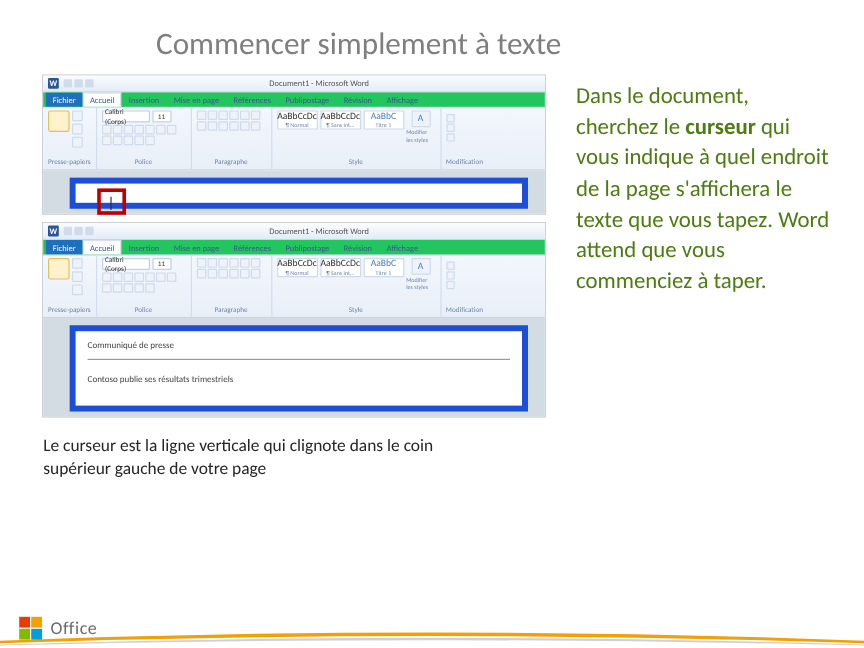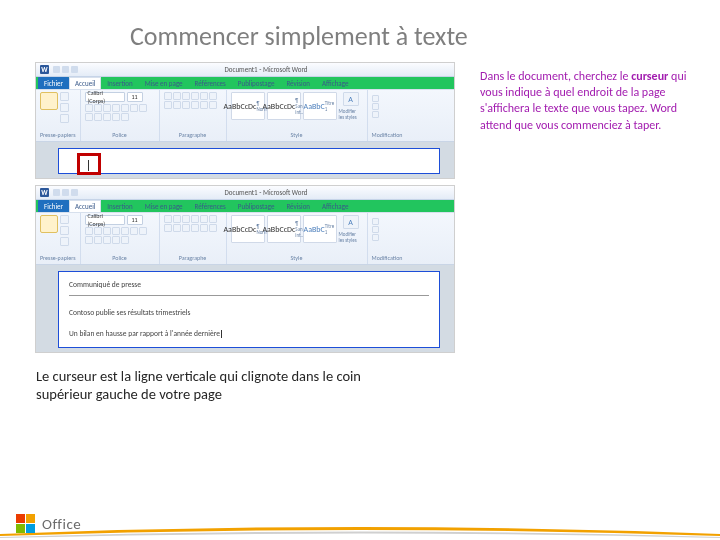--- a/index.html
+++ b/index.html
@@ -18,22 +18,22 @@
     padding: 20px 0 10px 130px;
   }
   .content-row {
     display: flex;
     padding: 0 15px 0 35px;
     gap: 25px;
   }
   .left-col { width: 420px; }
   .right-col {
     width: 215px;
-    font-size: 12px;
-    color: #a21caf;
+    font-size: 19px;
+    color: #4d7c0f;
     line-height: 1.35;
     padding-top: 6px;
   }
   .right-col p { margin-bottom: 8px; }
   .right-col b { font-weight: 700; }
 
   
   .word-shot {
     border: 1px solid #cfcfcf;
     margin-bottom: 6px;
@@ -107,40 +107,40 @@
   .smicons span { width:9px;height:9px;background:#eef3fa;border:1px solid #cfdaea;border-radius:1px; }
   .font-row { display:flex; gap:2px; align-items:center; }
   .font-box { width:40px;height:10px;background:#fff;border:1px solid #c3d0e2;border-radius:1px; font-size:6px; display:flex;align-items:center;padding:0 2px;color:#333; }
   .size-box { width:16px;height:10px;background:#fff;border:1px solid #c3d0e2;border-radius:1px; font-size:6px; display:flex;align-items:center;justify-content:center;color:#333; }
   .fmt-icons { display:flex; gap:1px; margin-top:2px; flex-wrap:wrap; width:70px; }
   .fmt-icons span { width:8px;height:8px;background:#eef3fa;border:1px solid #cfdaea;border-radius:1px; }
   .para-icons { display:flex; gap:1px; flex-wrap:wrap; width:58px; }
   .para-icons span { width:8px;height:8px;background:#eef3fa;border:1px solid #cfdaea;border-radius:1px; }
   .styles { display:flex; gap:2px; }
   .style-box {
-    width:34px;height:28px;background:#fff;border:1px solid #d0d9e8;border-radius:1px;
-    display:flex;flex-direction:row;align-items:center;justify-content:center;
+    width:34px;height:16px;background:#fff;border:1px solid #d0d9e8;border-radius:1px;
+    display:flex;flex-direction:column;align-items:center;justify-content:center;
     font-size:6px;
   }
   .style-box .prev { font-size:8px; color:#333; }
   .style-box .prev.blue { color:#4f81bd; }
   .style-box .desc { font-size:5px; color:#6d86a8; }
   .mod-box { width:24px;height:28px;display:flex;flex-direction:column;align-items:center;justify-content:center;gap:2px; }
   .mod-box .aa { width:16px;height:14px;background:#eef3fa;border:1px solid #cfdaea;border-radius:1px;font-size:8px;color:#4f81bd;display:flex;align-items:center;justify-content:center; }
   .find-box { display:flex;flex-direction:column;gap:1px;padding-top:3px; }
   .find-box span { display:flex;align-items:center;gap:2px;font-size:5.5px;color:#3a5a8a; }
   .find-box i { width:7px;height:7px;background:#eef3fa;border:1px solid #cfdaea;border-radius:1px;display:inline-block; }
 
   .doc-area {
     background: #d3dbe3;
     padding: 6px 14px 4px 22px;
   }
   .page {
     background:#fff;
-    border:1px solid #1d4ed8;
+    border:5px solid #1d4ed8;
     min-height: 26px;
     padding: 6px 10px;
     position: relative;
   }
   .shot1 .cursor-box {
     position:absolute;
     left: 18px; top: 4px;
     width: 24px; height: 22px;
     border: 3px solid #c00000;
     background: rgba(255,255,255,0);
@@ -430,21 +430,20 @@
           <div class="lbl">Modification</div>
         </div>
       </div>
       <div class="doc-area">
         <div class="page">
           <div class="tight">Communiqué de presse</div>
           <hr>
           <div style="height:4px"></div>
           <div class="tight">Contoso publie ses résultats trimestriels</div>
           <div style="height:8px"></div>
-          <div class="tight"><span>Un bilan en hausse par rapport à l'année dernière</span><span class="cursor-in"></span></div>
         </div>
       </div>
     </div>
 
   </div>
 
   <div class="right-col">
     <p>
       <span>Dans le document, cherchez le </span><b>curseur</b><span> qui vous indique à quel endroit de la page s'affichera le texte que vous tapez. Word attend que vous commenciez à taper.</span>
     </p>

